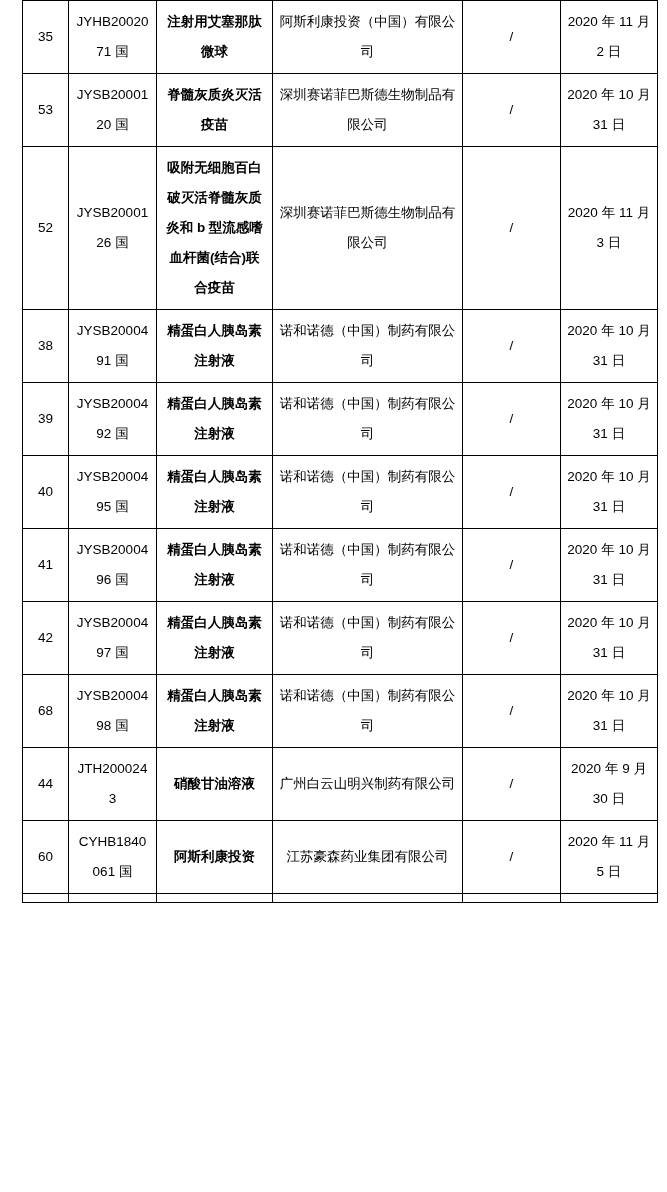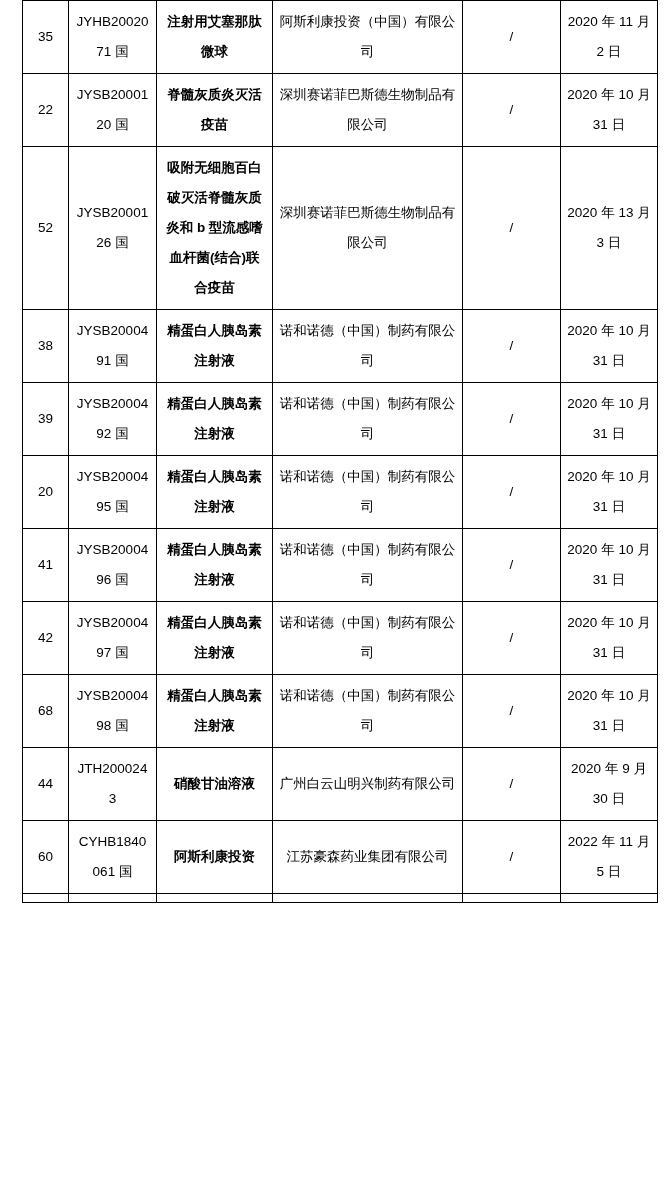--- a/index.html
+++ b/index.html
@@ -76,53 +76,53 @@
     <tbody>
       <tr>
         <td class="idx">35</td>
         <td class="code">JYHB2002071 国</td>
         <td class="name">注射用艾塞那肽微球</td>
         <td class="firm">阿斯利康投资（中国）有限公司</td>
         <td class="mark">/</td>
         <td class="date">2020 年 11 月 2 日</td>
       </tr>
       <tr>
-        <td class="idx">22</td>
+        <td class="idx">53</td>
         <td class="code">JYSB2000120 国</td>
         <td class="name">脊髓灰质炎灭活疫苗</td>
         <td class="firm">深圳赛诺菲巴斯德生物制品有限公司</td>
         <td class="mark">/</td>
         <td class="date">2020 年 10 月 31 日</td>
       </tr>
       <tr>
         <td class="idx">52</td>
         <td class="code">JYSB2000126 国</td>
         <td class="name">吸附无细胞百白破灭活脊髓灰质炎和 b 型流感嗜血杆菌(结合)联合疫苗</td>
         <td class="firm">深圳赛诺菲巴斯德生物制品有限公司</td>
         <td class="mark">/</td>
-        <td class="date">2020 年 13 月 3 日</td>
+        <td class="date">2020 年 11 月 3 日</td>
       </tr>
       <tr>
         <td class="idx">38</td>
         <td class="code">JYSB2000491 国</td>
         <td class="name">精蛋白人胰岛素注射液</td>
         <td class="firm">诺和诺德（中国）制药有限公司</td>
         <td class="mark">/</td>
         <td class="date">2020 年 10 月 31 日</td>
       </tr>
       <tr>
         <td class="idx">39</td>
         <td class="code">JYSB2000492 国</td>
         <td class="name">精蛋白人胰岛素注射液</td>
         <td class="firm">诺和诺德（中国）制药有限公司</td>
         <td class="mark">/</td>
         <td class="date">2020 年 10 月 31 日</td>
       </tr>
       <tr>
-        <td class="idx">20</td>
+        <td class="idx">40</td>
         <td class="code">JYSB2000495 国</td>
         <td class="name">精蛋白人胰岛素注射液</td>
         <td class="firm">诺和诺德（中国）制药有限公司</td>
         <td class="mark">/</td>
         <td class="date">2020 年 10 月 31 日</td>
       </tr>
       <tr>
         <td class="idx">41</td>
         <td class="code">JYSB2000496 国</td>
         <td class="name">精蛋白人胰岛素注射液</td>
@@ -153,21 +153,21 @@
         <td class="firm">广州白云山明兴制药有限公司</td>
         <td class="mark">/</td>
         <td class="date">2020 年 9 月 30 日</td>
       </tr>
       <tr>
         <td class="idx">60</td>
         <td class="code">CYHB1840061 国</td>
         <td class="name">阿斯利康投资</td>
         <td class="firm">江苏豪森药业集团有限公司</td>
         <td class="mark">/</td>
-        <td class="date">2022 年 11 月 5 日</td>
+        <td class="date">2020 年 11 月 5 日</td>
       </tr>
       <tr class="clipped">
         <td></td>
         <td></td>
         <td></td>
         <td></td>
         <td></td>
         <td></td>
       </tr>
     </tbody>

